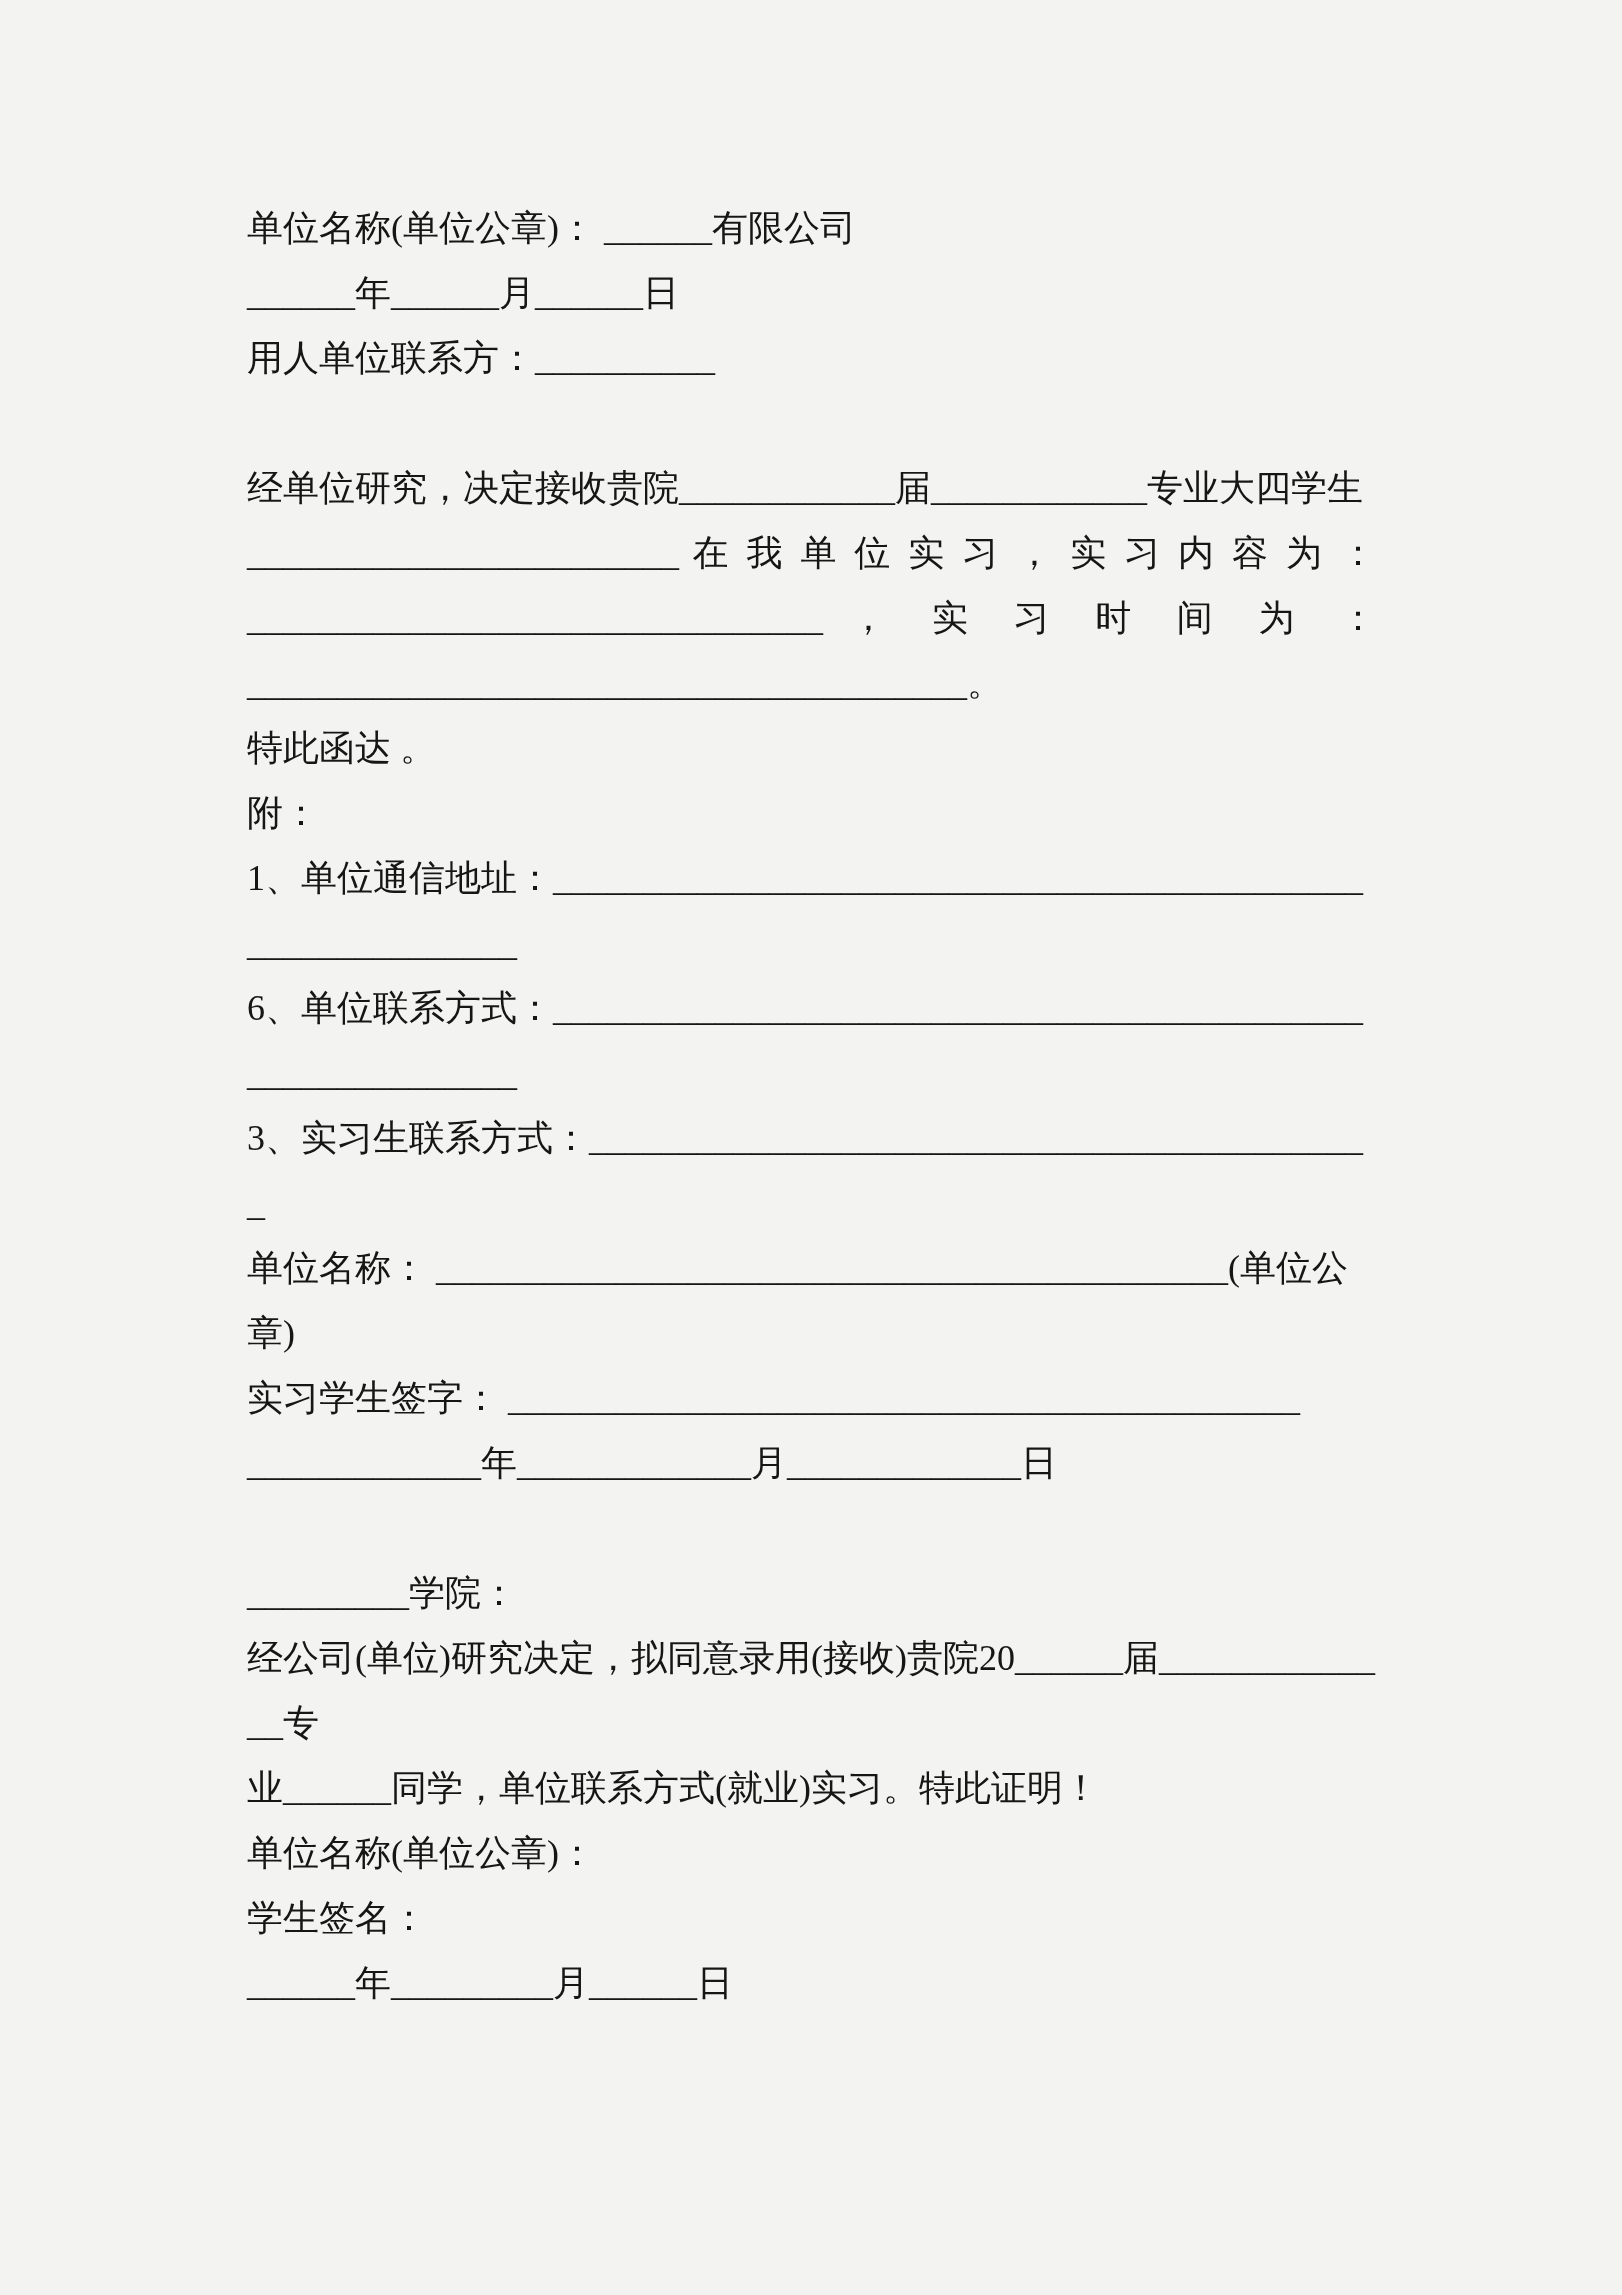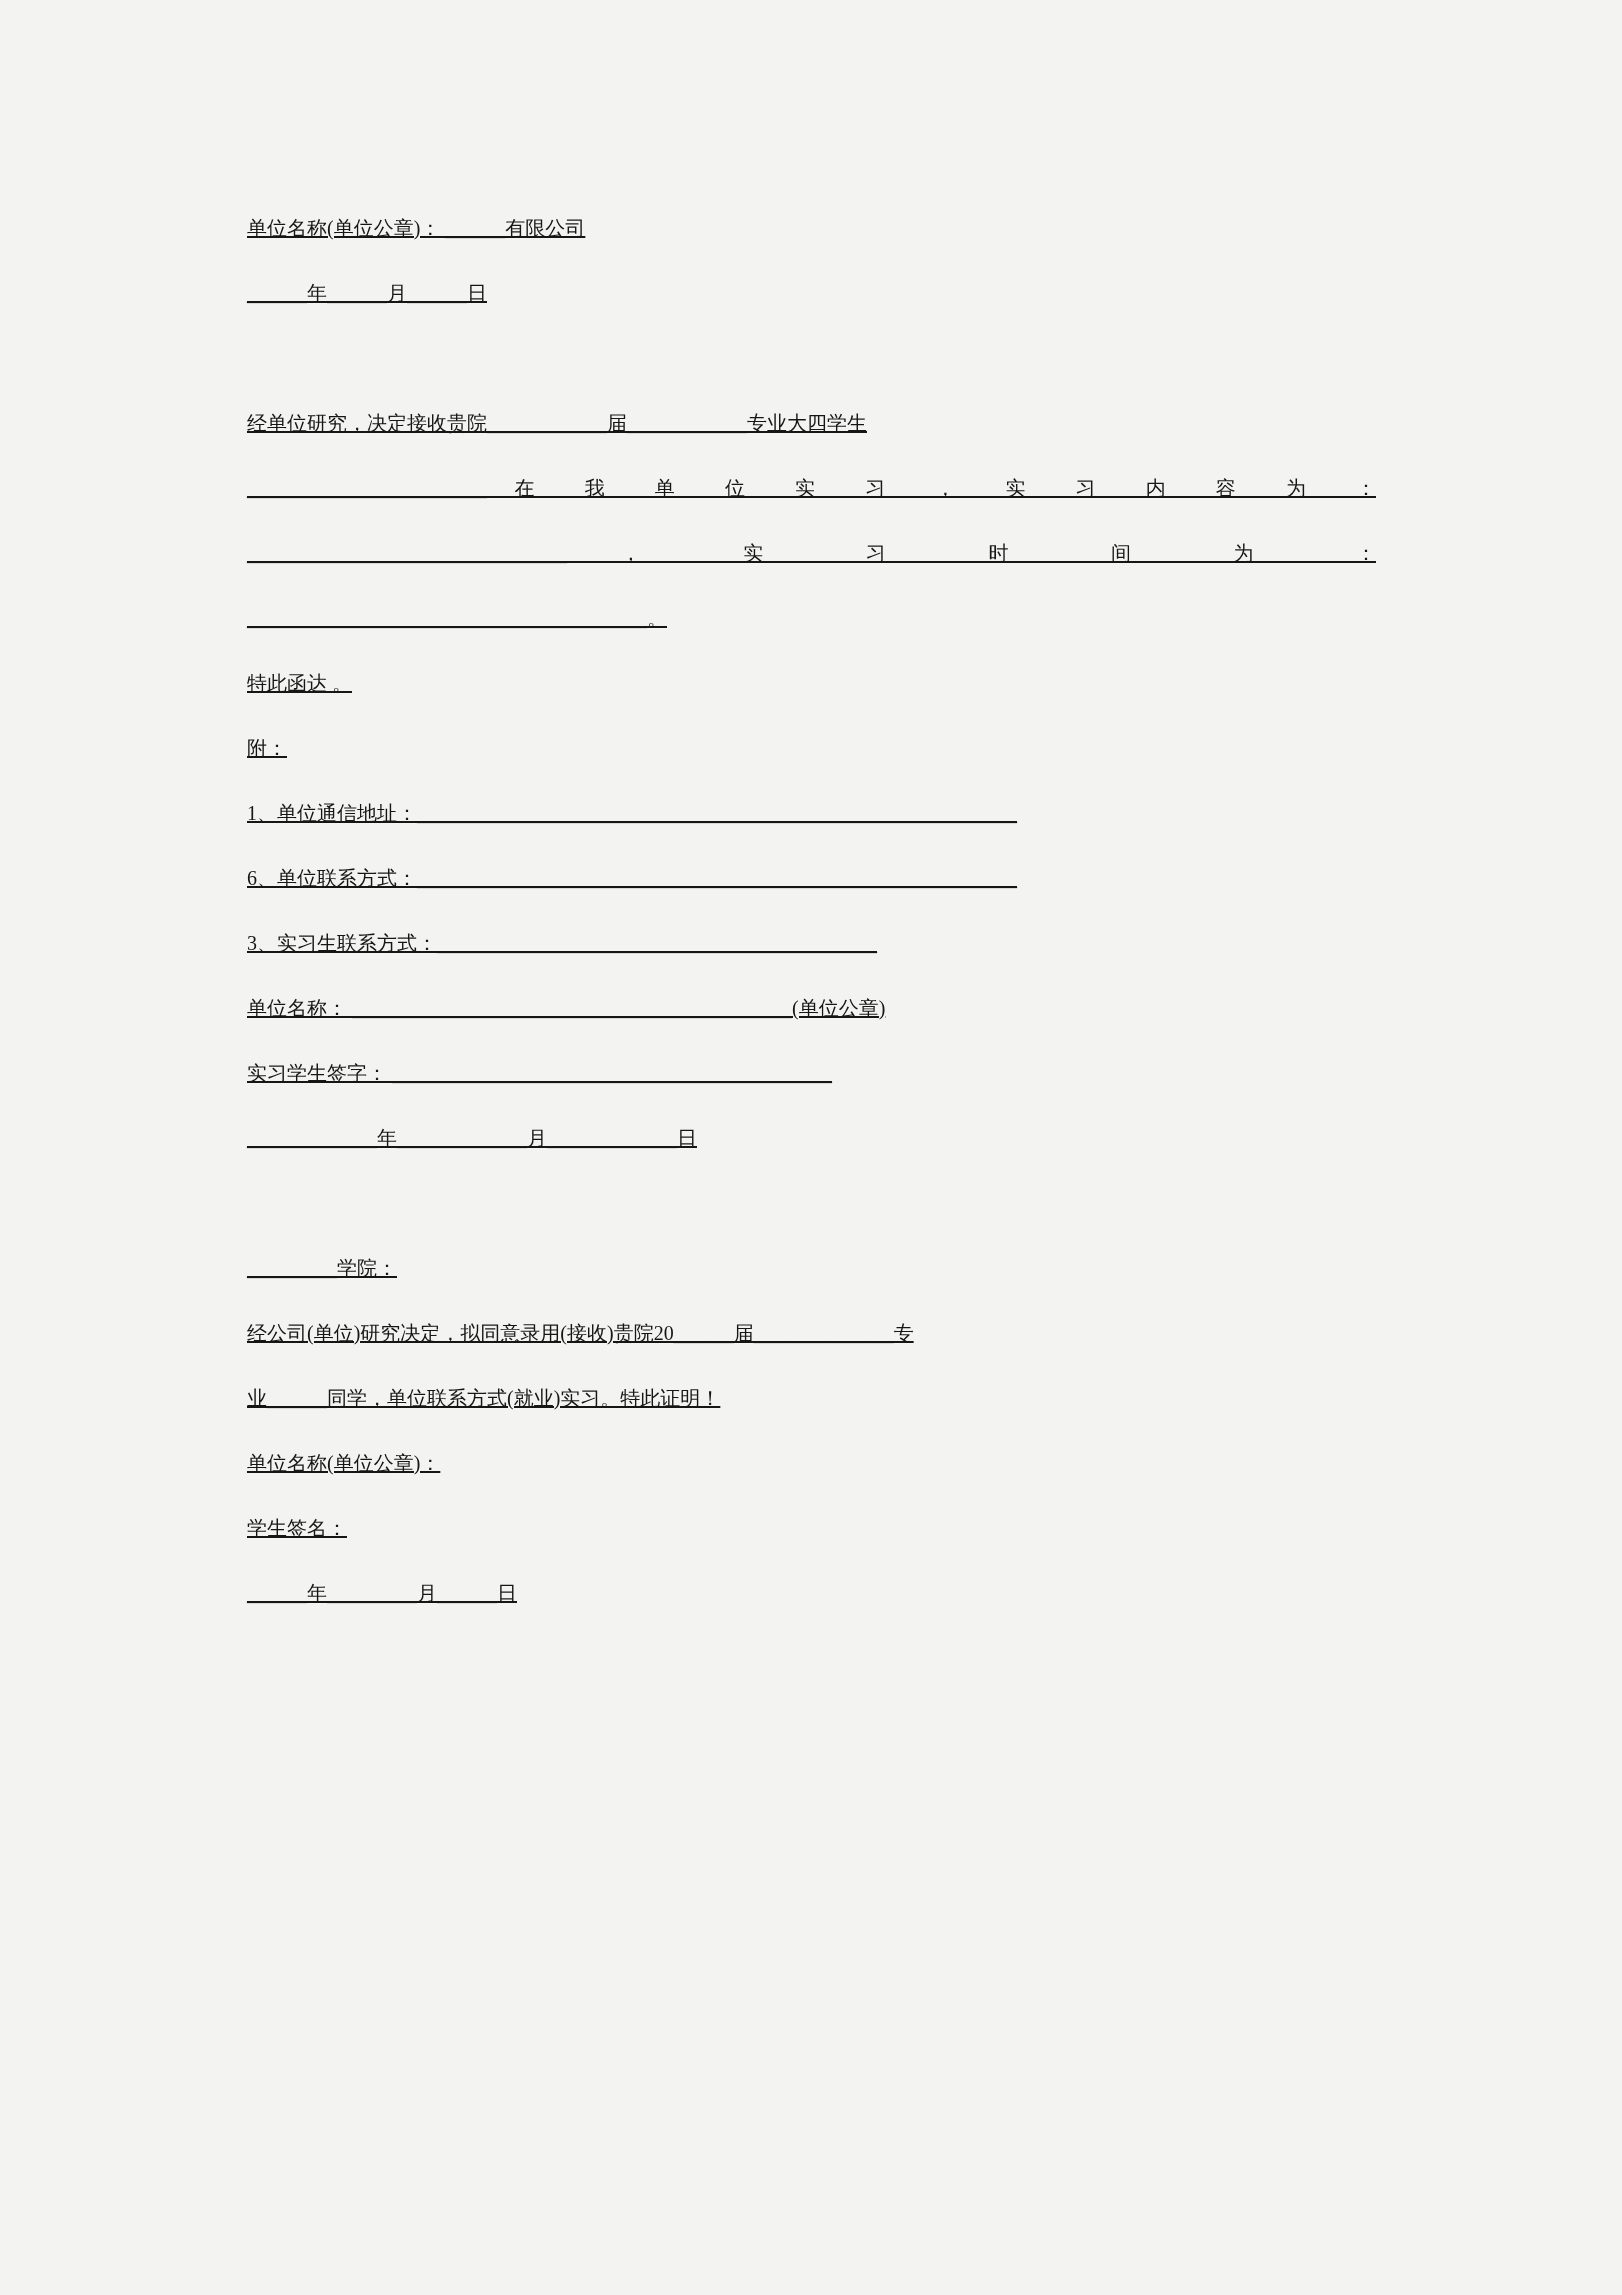--- a/index.html
+++ b/index.html
@@ -10,43 +10,43 @@
     font-family: "Liberation Serif", "DejaVu Serif", serif;
   }
   .page {
     width: 1623px;
     height: 2295px;
     background: #f3f3f1;
     padding: 196px 247px 131px 247px;
     color: #161616;
   }
   .doc p {
-    font-size: 20px;
+    font-size: 36px;
     line-height: 65px;
     white-space: pre-wrap;
     word-break: break-all;
     color: #161616;
-    text-decoration: underline;
   }
   .doc p.justify-last {
     text-align: justify;
     text-align-last: justify;
   }
   .spacer {
     height: 65px;
   }
 </style>
 </head>
 <body>
 
 <div class="page">
   <div class="doc">
 
     <p>单位名称(单位公章)： ______有限公司</p>
     <p>______年______月______日</p>
+    <p>用人单位联系方：__________</p>
 
     <div class="spacer"></div>
 
     <p>经单位研究，决定接收贵院____________届____________专业大四学生</p>
     <p class="justify-last">________________________ 在 我 单 位 实 习 ， 实 习 内 容 为 ：</p>
     <p class="justify-last">________________________________ ， 实 习 时 间 为 ：</p>
     <p>________________________________________。</p>
     <p>特此函达 。</p>
     <p>附：</p>
     <p>1、单位通信地址：____________________________________________________________</p>

